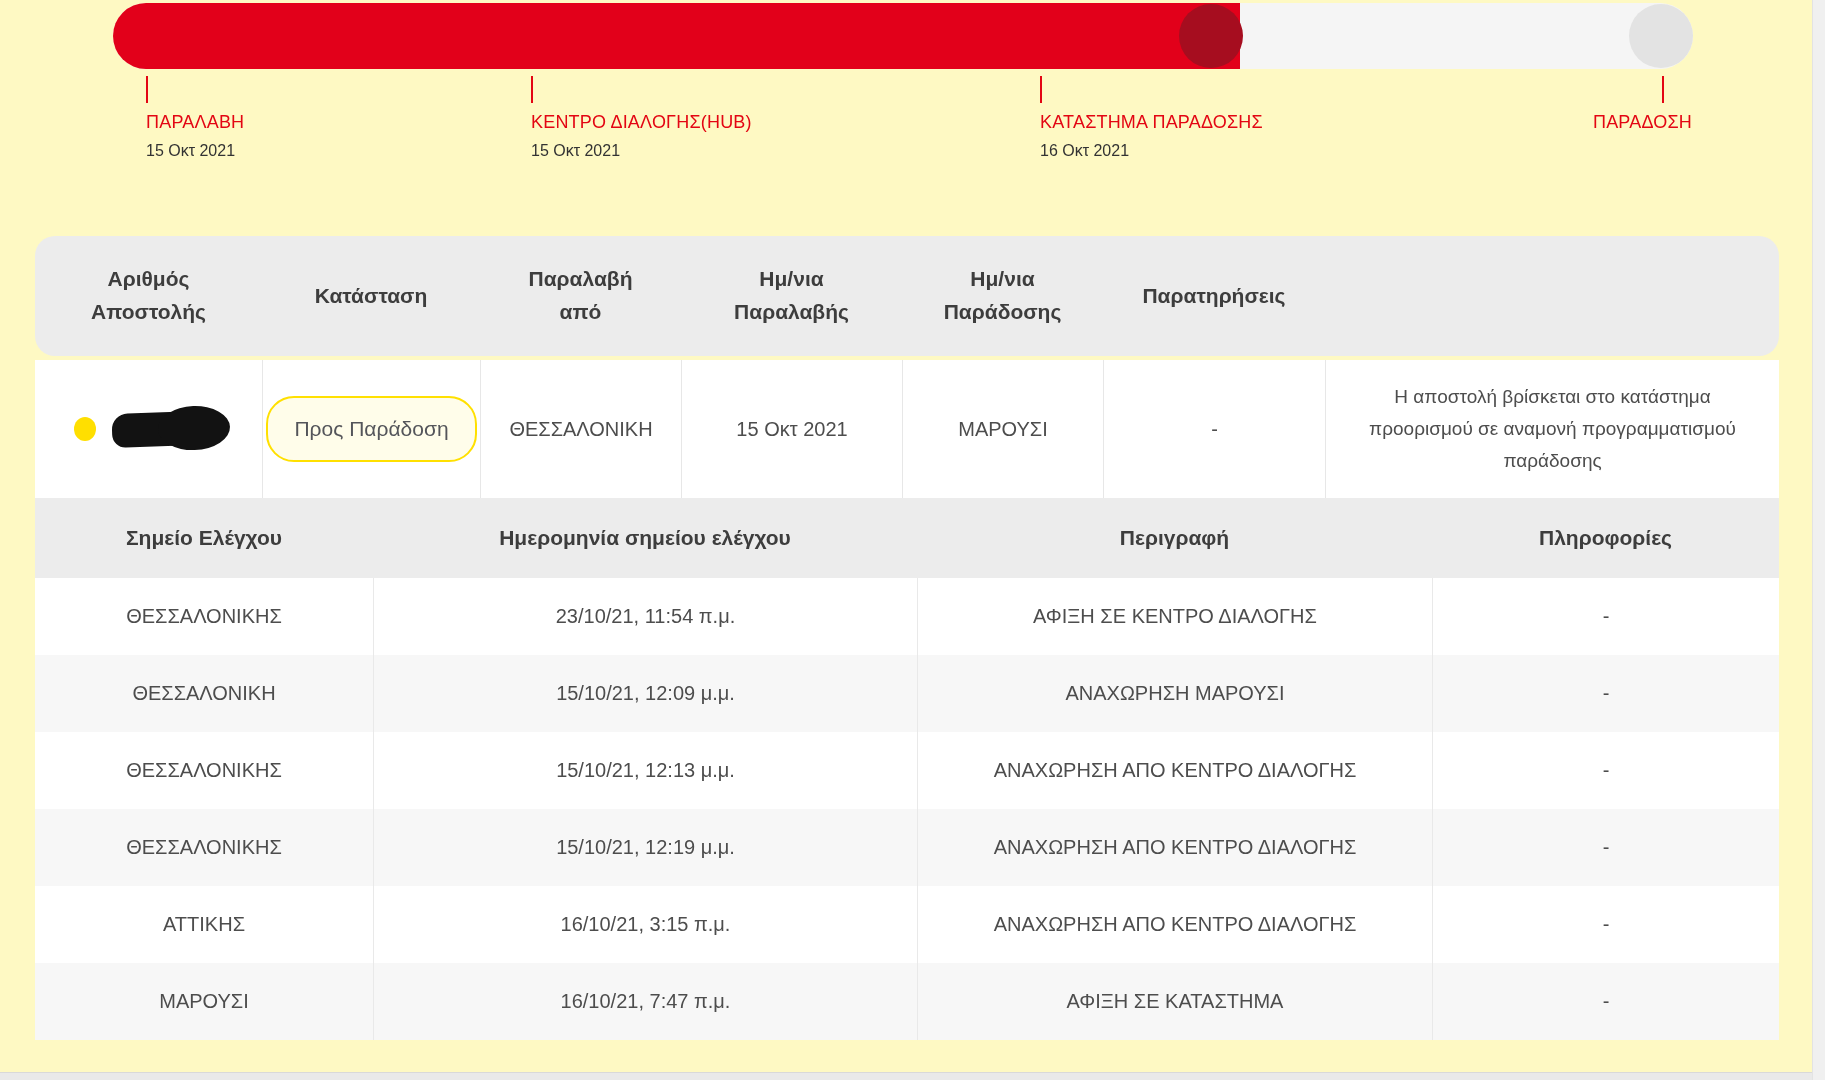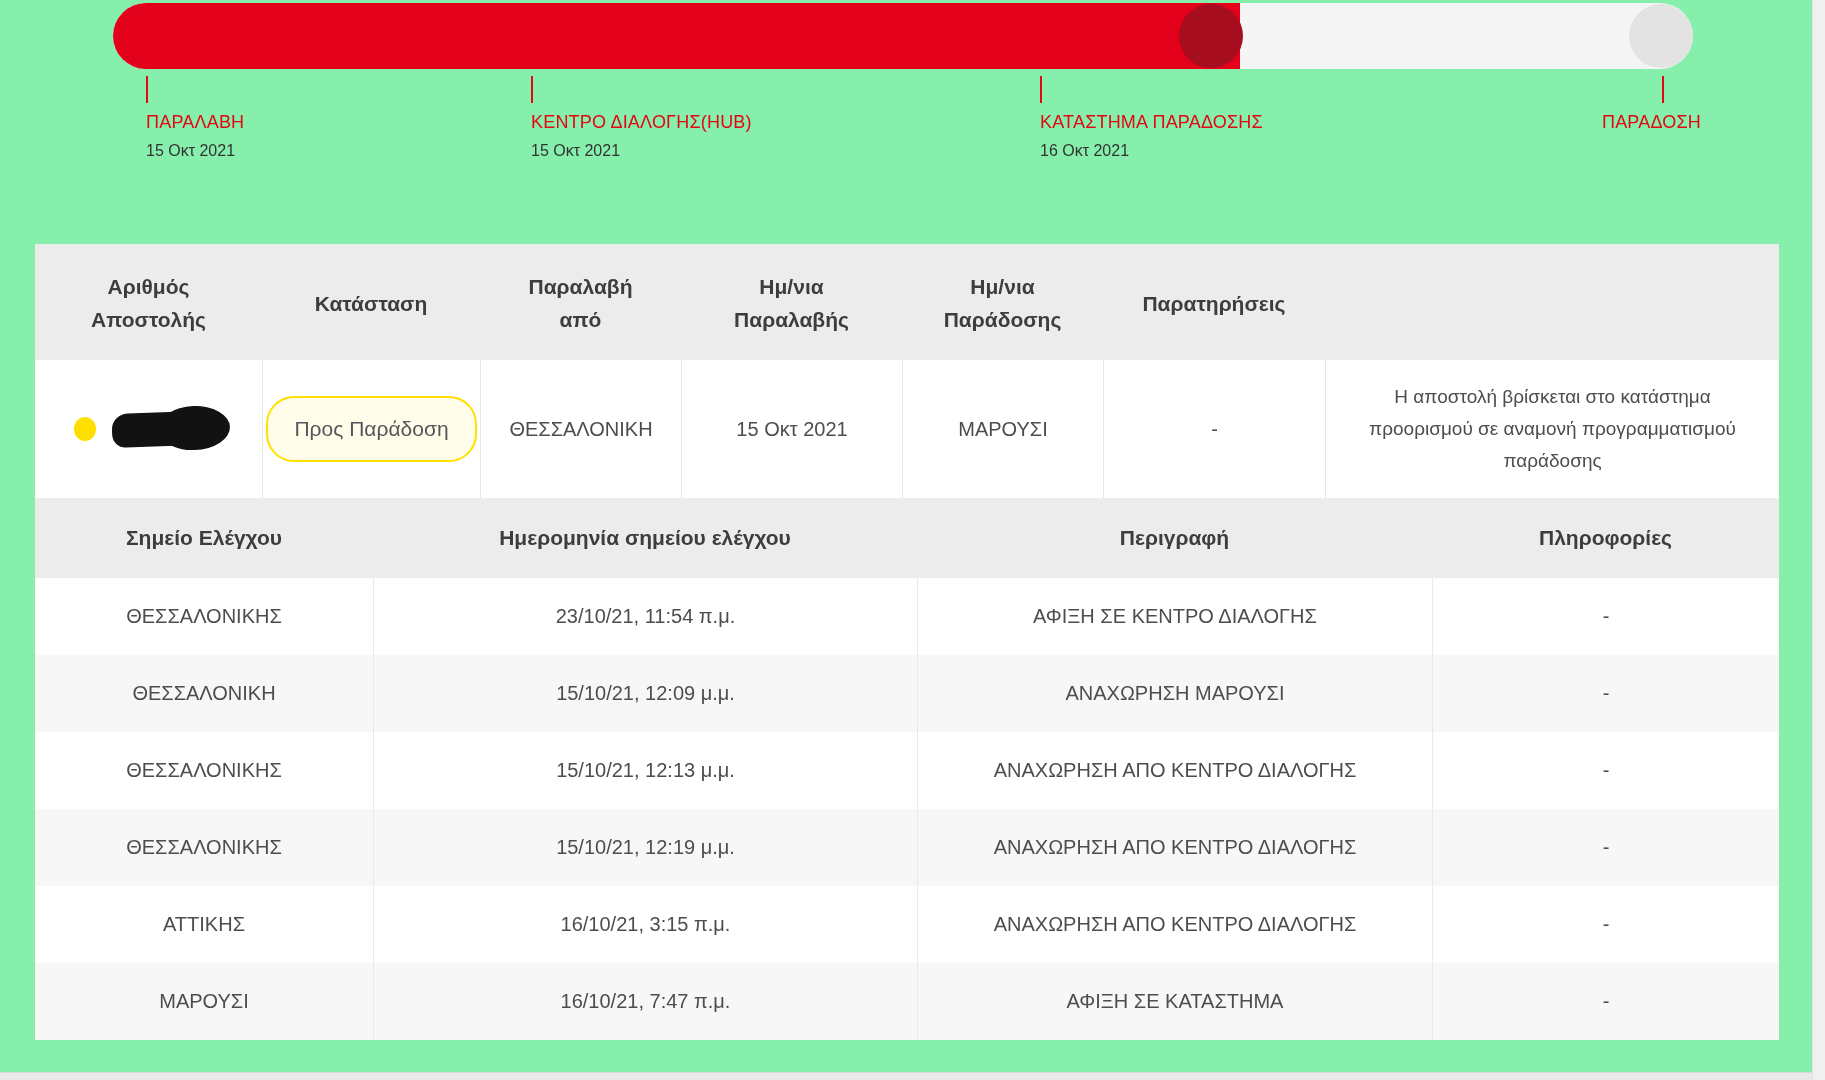--- a/index.html
+++ b/index.html
@@ -1,18 +1,18 @@
 <!DOCTYPE html>
 <html><head>
 <meta charset="utf-8">
 <style>
   * { margin:0; padding:0; box-sizing:border-box; }
   html,body { width:1825px; height:1080px; overflow:hidden; background:#ffffff;
               font-family:"Liberation Sans", sans-serif; }
-  #screen { position:relative; width:1825px; height:1080px; background:#86efac; }
+  #screen { position:relative; width:1825px; height:1080px; background:#fef9c3; }
 
   
   .track { position:absolute; left:113px; top:3px; width:1580px; height:66px;
            background:#f5f5f5; border-radius:33px; }
   .fill  { position:absolute; left:113px; top:3px; width:1127px; height:66px;
            background:#e2001a; border-radius:33px 0 0 33px; }
   .knob  { position:absolute; width:64px; height:64px; border-radius:50%; top:4px; }
   .knob.current { left:1179px; background:#a60d1f; }
   .knob.end     { left:1629px; background:#e3e3e3; }
   .tick { position:absolute; top:76px; width:2px; height:27px; background:#e30613; }
@@ -22,21 +22,21 @@
 
   
   .hdr-cell, .cell { display:flex; align-items:center; justify-content:center;
                      text-align:center; }
   .hdr-cell { font-weight:bold; color:#3d3d3d; font-size:21px; line-height:1.55;
               white-space:pre-line; }
   .cell { color:#4d4d4d; font-size:20px;justify-content:center; }
 
   
   .t1 { position:absolute; left:35px; width:1744px; display:flex; }
-  #t1-header { top:244px; height:120px; background:#ececec; }
+  #t1-header { top:236px; height:120px; background:#ececec;border-radius:20px; }
   #t1-row    { top:360px; height:138px; background:#ffffff; }
   .t1 > div:nth-child(1){ width:227px; } .t1 > div:nth-child(2){ width:218px; }
   .t1 > div:nth-child(3){ width:201px; } .t1 > div:nth-child(4){ width:221px; }
   .t1 > div:nth-child(5){ width:201px; } .t1 > div:nth-child(6){ width:222px; }
   .t1 > div:nth-child(7){ width:454px; }
   #t1-row > div + div { border-left:1px solid #e7e7e7; }
 
   .track-id { display:flex; align-items:center; }
   .status-dot { width:22px; height:24px; border-radius:50%; background:#ffdf00; }
   .redaction { position:relative; width:112px; height:34px; background:#121212;
@@ -83,21 +83,21 @@
     <div class="ms-date">15 Οκτ 2021</div>
   </div>
   <div class="ms" style="left:531px">
     <div class="ms-label">ΚΕΝΤΡΟ ΔΙΑΛΟΓΗΣ(HUB)</div>
     <div class="ms-date">15 Οκτ 2021</div>
   </div>
   <div class="ms" style="left:1040px">
     <div class="ms-label">ΚΑΤΑΣΤΗΜΑ ΠΑΡΑΔΟΣΗΣ</div>
     <div class="ms-date">16 Οκτ 2021</div>
   </div>
-  <div class="ms" style="right:124px; text-align:right">
+  <div class="ms" style="right:133px; text-align:right">
     <div class="ms-label">ΠΑΡΑΔΟΣΗ</div>
   </div>
 
   <div class="t1" id="t1-header">
     <div class="hdr-cell">Αριθμός
 Αποστολής</div>
     <div class="hdr-cell">Κατάσταση</div>
     <div class="hdr-cell">Παραλαβή
 από</div>
     <div class="hdr-cell">Ημ/νια

